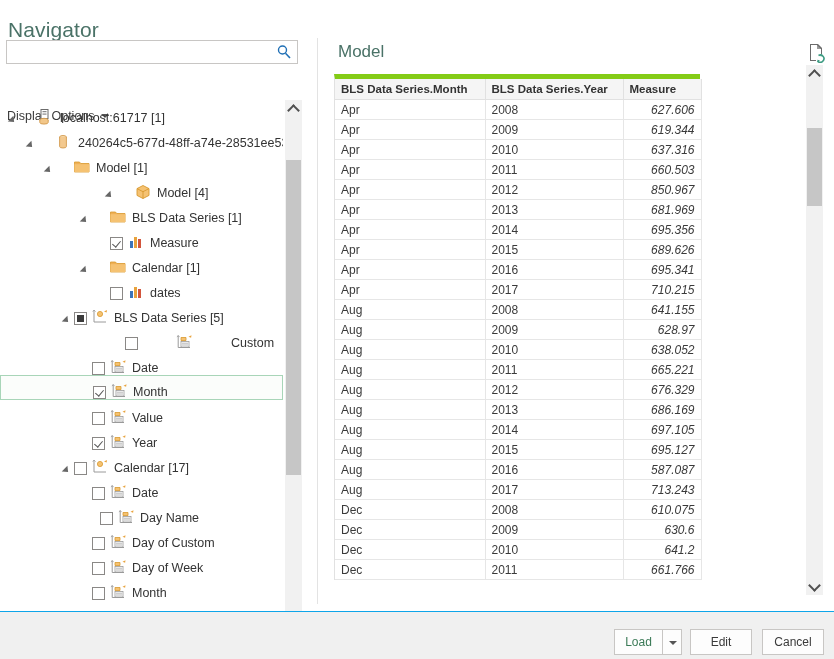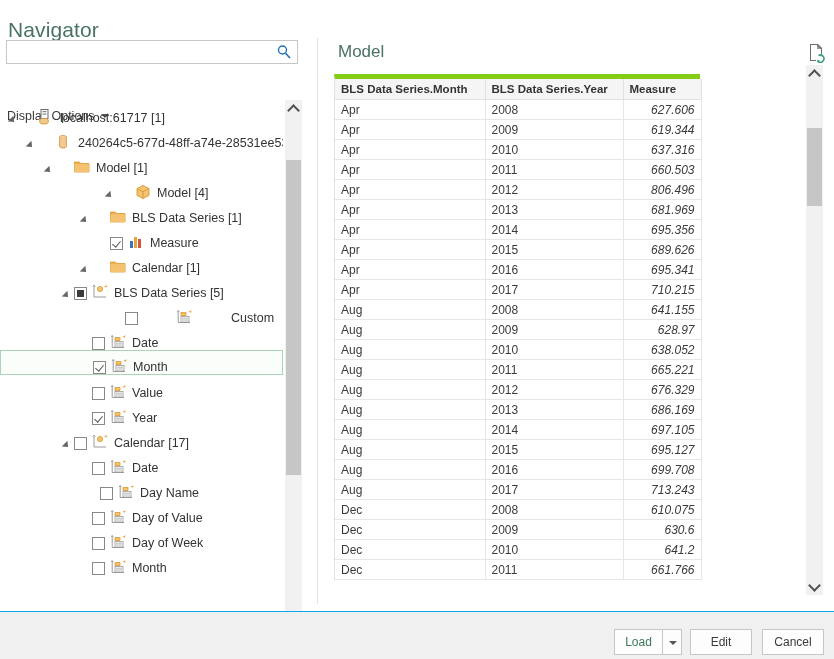--- a/index.html
+++ b/index.html
@@ -394,20 +394,30 @@
         </div>
         <div class="tree-row" style="padding-left: 80px;">
           <span class="expander open"></span>
           <span class="cb-spacer"></span>
           <span class="ticon"><svg width="16" height="16" viewBox="0 0 16 16">
               <path d="M0.5 3 h5 l1.2 1.5 h8.3 v8.5 h-14.5 Z" fill="#efb055" stroke="#d8992f" stroke-width="0.8"></path>
               <path d="M0.5 5.2 h14.8 v7.8 h-14.8 Z" fill="#f5c272"></path>
             </svg></span>
           <span class="tlabel">Calendar [1]</span>
         </div>
+        <div class="tree-row" style="padding-left: 98px;">
+          <span class="expander"></span>
+          <span class="cb unchecked"></span>
+          <span class="ticon"><svg width="16" height="16" viewBox="0 0 16 16">
+              <rect x="2" y="7" width="3" height="7" fill="#3b74b8"></rect>
+              <rect x="6" y="3" width="3" height="11" fill="#e8a33d"></rect>
+              <rect x="10" y="5" width="3" height="9" fill="#d2553c"></rect>
+            </svg></span>
+          <span class="tlabel">dates</span>
+        </div>
         <div class="tree-row" style="padding-left: 62px;">
           <span class="expander open"></span>
           <span class="cb indeterminate"></span>
           <span class="ticon"><svg width="18" height="16" viewBox="0 0 18 16">
               <path d="M2 1 V13 H14" fill="none" stroke="#9a9a9a" stroke-width="1"></path>
               <path d="M2 1 l1.6 1.6 M2 1 l-1.2 1.6" fill="none" stroke="#9a9a9a" stroke-width="0.8"></path>
               <circle cx="8" cy="5" r="2.6" fill="#f5c272" stroke="#d8992f" stroke-width="0.8"></circle>
               <path d="M12 2.5 l3 -1.5 l-0.4 2.4 Z" fill="#e8a33d"></path>
             </svg></span>
           <span class="tlabel">BLS Data Series [5]</span>
@@ -526,21 +536,21 @@
           <span class="cb unchecked"></span>
           <span class="ticon"><svg width="18" height="16" viewBox="0 0 18 16">
               <path d="M2.2 1.5 V13.5 H14" fill="none" stroke="#9a9a9a" stroke-width="1"></path>
               <path d="M2.2 1.5 l1.4 1.6 M2.2 1.5 l-1.2 1.6" fill="none" stroke="#9a9a9a" stroke-width="0.8"></path>
               <path d="M5 3.5 h5 v3 h-5 Z" fill="#f5c272" stroke="#d8992f" stroke-width="0.8"></path>
               <rect x="5" y="7.5" width="8" height="5.5" fill="#fff" stroke="#9a9a9a" stroke-width="0.8"></rect>
               <line x1="6" y1="9.2" x2="12" y2="9.2" stroke="#9a9a9a" stroke-width="0.7"></line>
               <line x1="6" y1="11" x2="12" y2="11" stroke="#9a9a9a" stroke-width="0.7"></line>
               <path d="M12.5 2.8 l3 -1.6 l-0.4 2.5 Z" fill="#e8a33d"></path>
             </svg></span>
-          <span class="tlabel">Day of Value</span>
+          <span class="tlabel">Day of Custom</span>
         </div>
         <div class="tree-row" style="padding-left: 80px;">
           <span class="expander"></span>
           <span class="cb unchecked"></span>
           <span class="ticon"><svg width="18" height="16" viewBox="0 0 18 16">
               <path d="M2.2 1.5 V13.5 H14" fill="none" stroke="#9a9a9a" stroke-width="1"></path>
               <path d="M2.2 1.5 l1.4 1.6 M2.2 1.5 l-1.2 1.6" fill="none" stroke="#9a9a9a" stroke-width="0.8"></path>
               <path d="M5 3.5 h5 v3 h-5 Z" fill="#f5c272" stroke="#d8992f" stroke-width="0.8"></path>
               <rect x="5" y="7.5" width="8" height="5.5" fill="#fff" stroke="#9a9a9a" stroke-width="0.8"></rect>
               <line x1="6" y1="9.2" x2="12" y2="9.2" stroke="#9a9a9a" stroke-width="0.7"></line>
@@ -618,21 +628,21 @@
               <td class="num">637.316</td>
             </tr>
             <tr>
               <td>Apr</td>
               <td>2011</td>
               <td class="num">660.503</td>
             </tr>
             <tr>
               <td>Apr</td>
               <td>2012</td>
-              <td class="num">806.496</td>
+              <td class="num">850.967</td>
             </tr>
             <tr>
               <td>Apr</td>
               <td>2013</td>
               <td class="num">681.969</td>
             </tr>
             <tr>
               <td>Apr</td>
               <td>2014</td>
               <td class="num">695.356</td>
@@ -688,21 +698,21 @@
               <td class="num">697.105</td>
             </tr>
             <tr>
               <td>Aug</td>
               <td>2015</td>
               <td class="num">695.127</td>
             </tr>
             <tr>
               <td>Aug</td>
               <td>2016</td>
-              <td class="num">699.708</td>
+              <td class="num">587.087</td>
             </tr>
             <tr>
               <td>Aug</td>
               <td>2017</td>
               <td class="num">713.243</td>
             </tr>
             <tr>
               <td>Dec</td>
               <td>2008</td>
               <td class="num">610.075</td>

